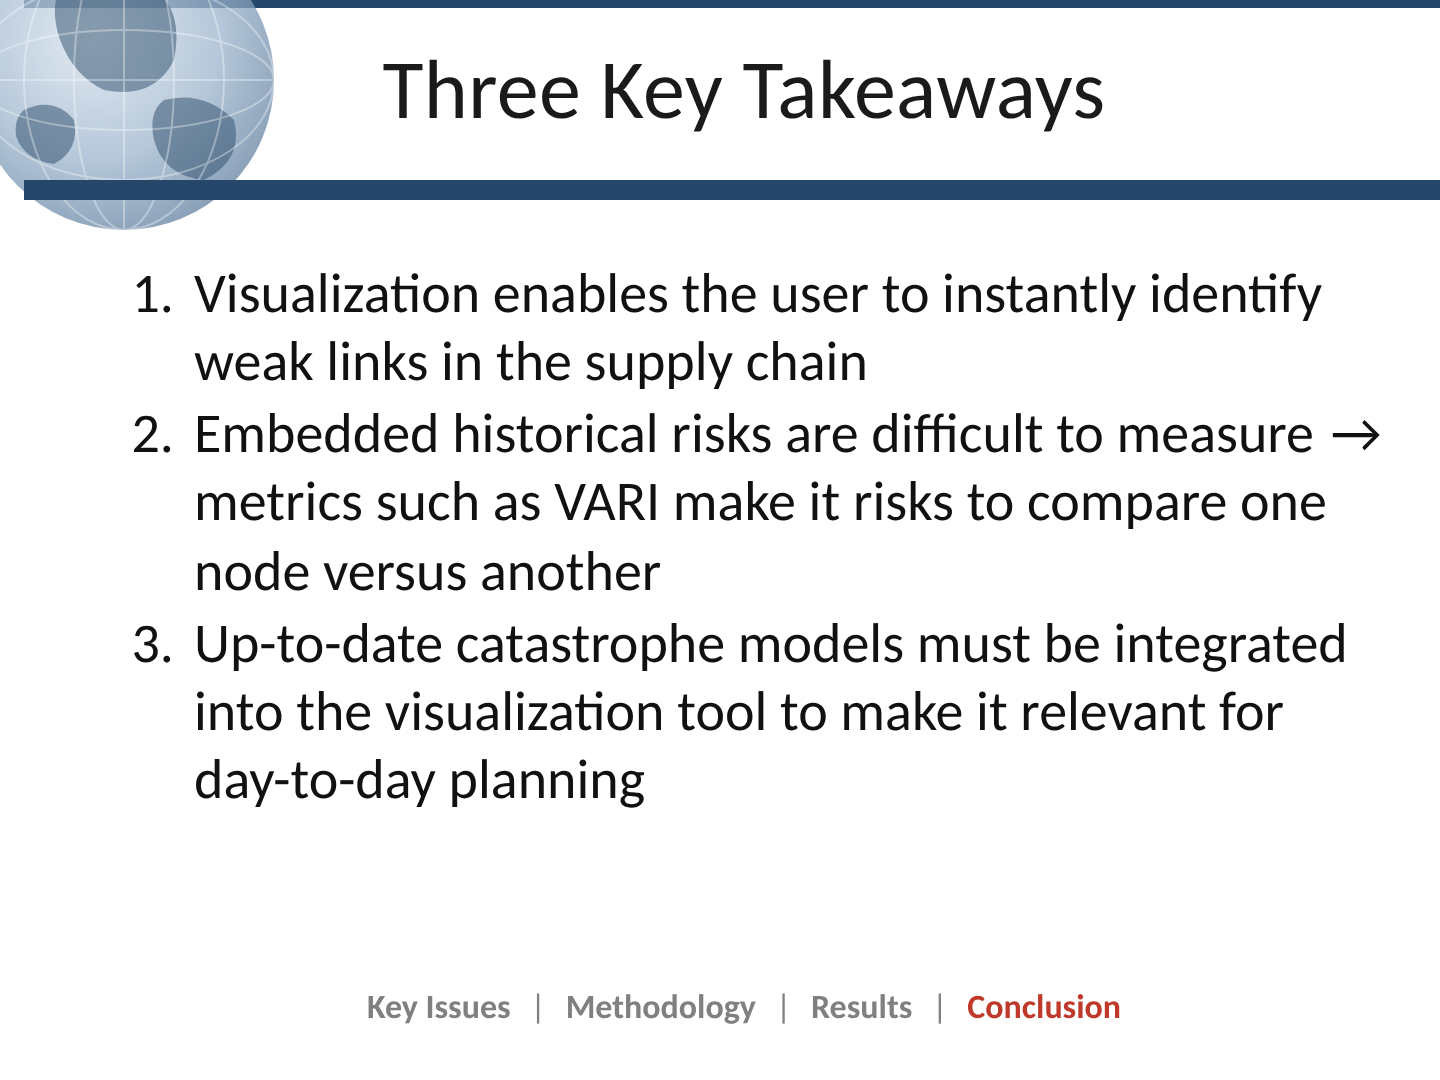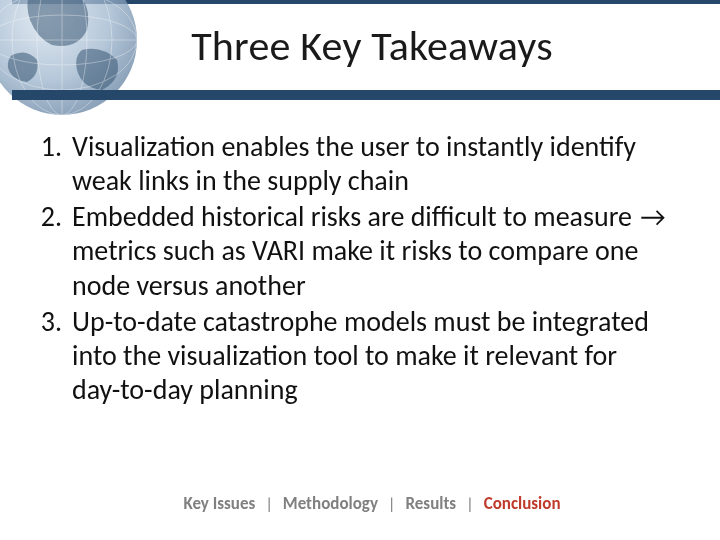--- a/index.html
+++ b/index.html
@@ -58,21 +58,21 @@
     top: 90px;
     left: 0;
     width: 720px;
     height: 10px;
     background: #25476a;
   }
 
   .body-list {
     position: absolute;
     top: 130px;
-    left: 28px;
+    left: 53px;
     width: 640px;
     font-size: 28px;
     line-height: 1.22;
     color: #111;
     counter-reset: item;
     list-style: none;
     padding: 0;
     margin: 0;
   }
 

